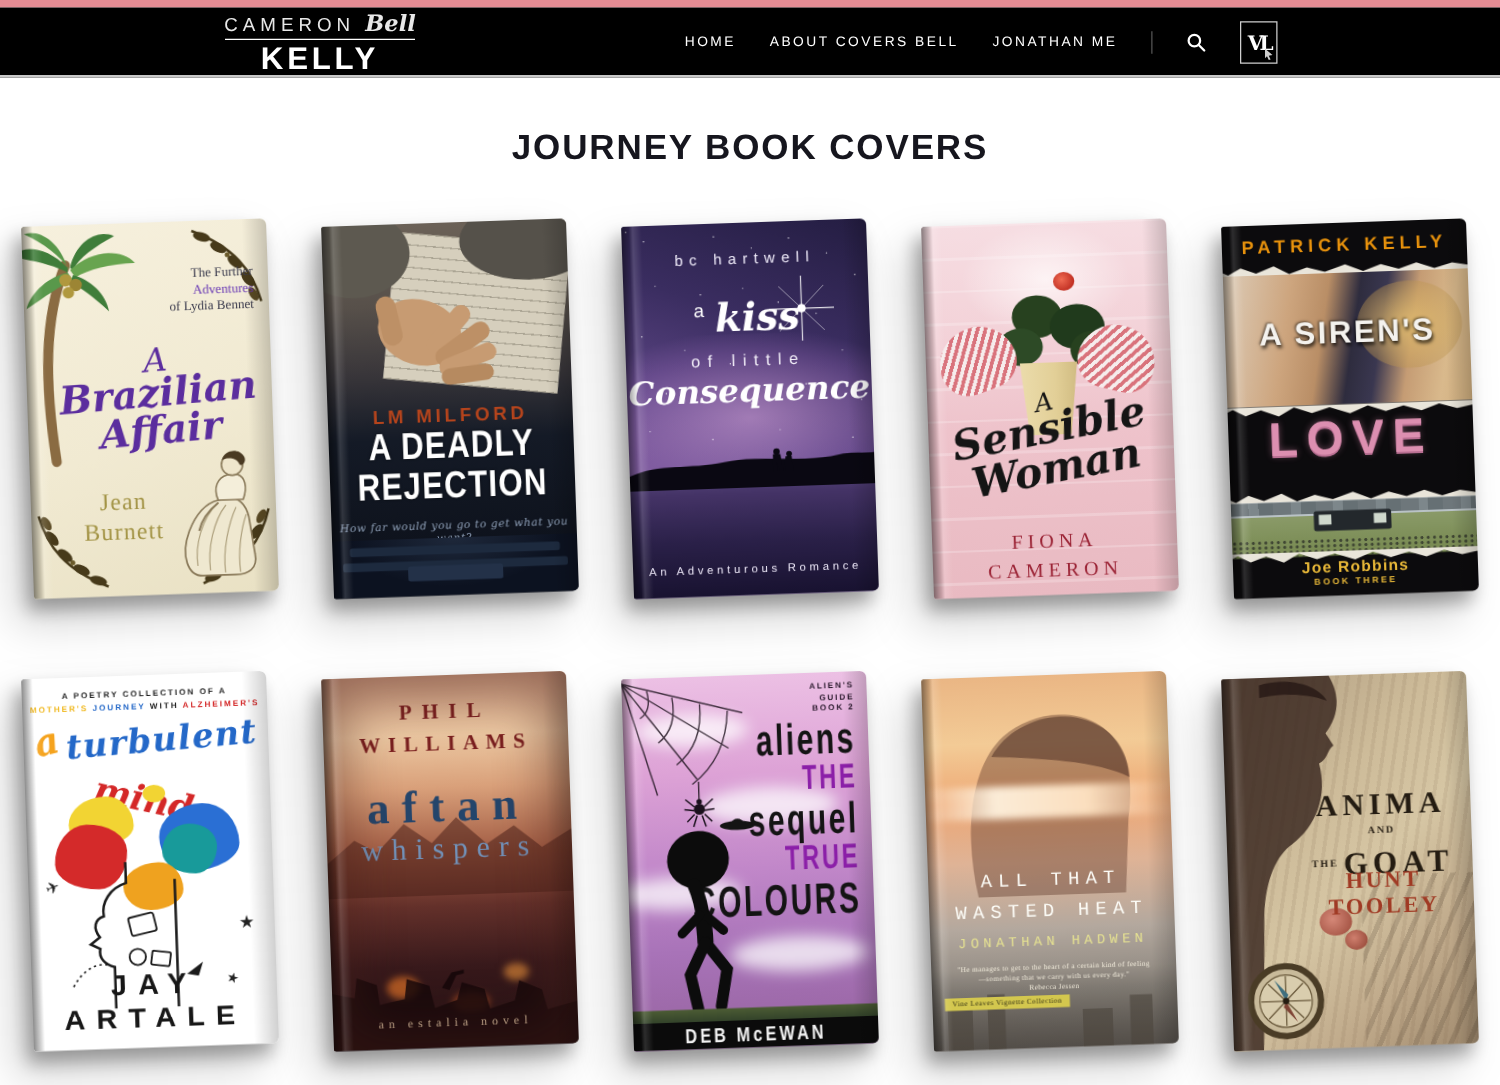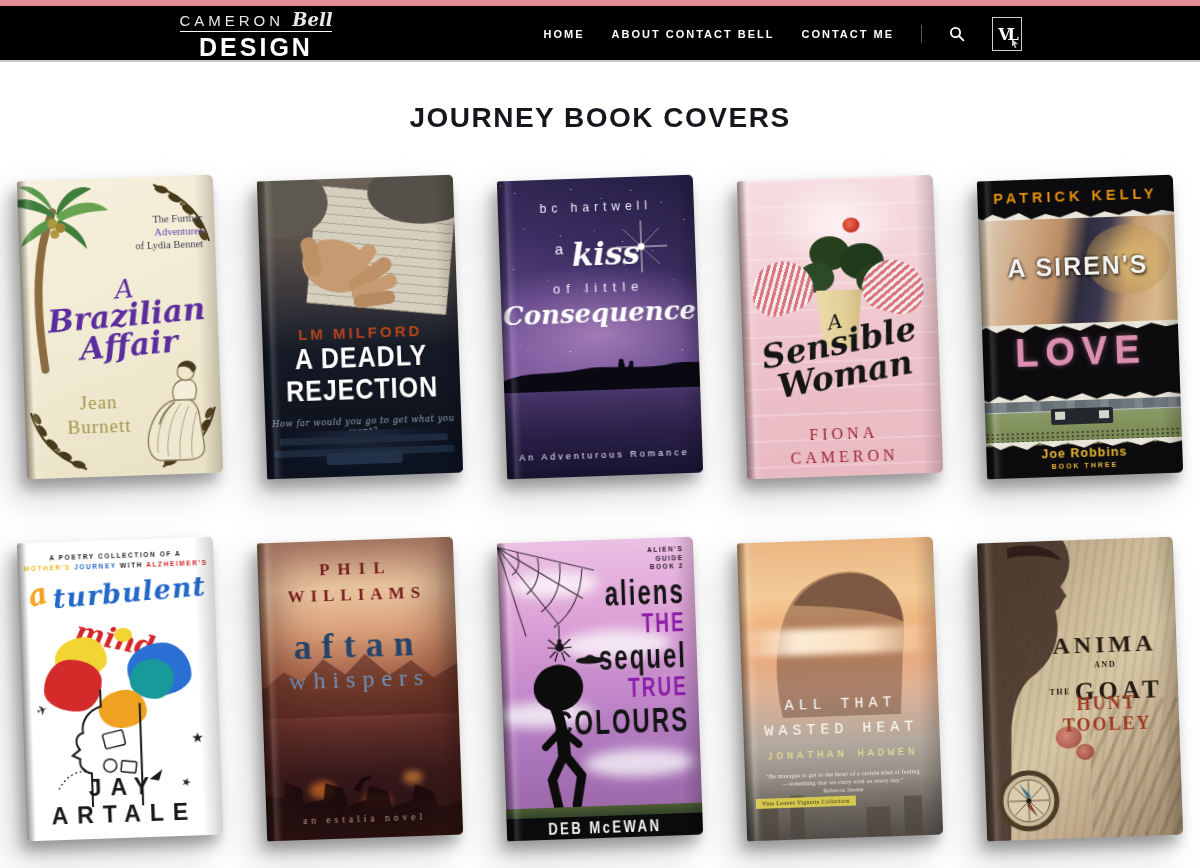--- a/index.html
+++ b/index.html
@@ -9,21 +9,21 @@
   
   .topbar { height:6px; background:#e58c94; }
   .header { position:relative; height:56px; background:#000; border-bottom:2px solid #c9c9c9; }
   .brand { position:absolute; left:178px; top:3px; width:156px; text-align:center; color:#fff; cursor:pointer; }
   .brand-top { font-size:15px; letter-spacing:4px; font-weight:400; color:#e8e8e8; }
   .brand-top .script { font-family:"DejaVu Serif", serif; font-style:italic; font-size:18px;
                        letter-spacing:0; text-transform:none; font-weight:700; }
   .brand-rule { border-bottom:1px solid #fff; margin:1px 2px 1px 2px; }
   .brand-bottom { font-size:25px; font-weight:800; letter-spacing:3px; color:#fff; }
   .nav { position:absolute; right:178px; top:0; height:56px; display:flex; align-items:center; gap:27px; }
-  .nav a { color:#fff; text-decoration:none; font-size:11px; font-weight:700; letter-spacing:2px; }
+  .nav a { color:#fff; text-decoration:none; font-size:11px; font-weight:400; letter-spacing:2px; }
   .nav-divider { width:1px; height:18px; background:#555; }
   .search-btn { display:flex; align-items:center; cursor:pointer; }
   .logo-box { width:30px; height:34px; border:1px solid #cfcfcf; position:relative; display:flex;
               align-items:center; justify-content:center; cursor:pointer; }
   .logo-mono { color:#fff; font-family:"DejaVu Serif", serif; font-size:16px; font-weight:700; letter-spacing:-3px; }
   .logo-cursor { position:absolute; right:2px; bottom:2px; }
 
   
   .page-heading { margin-top:40px; text-align:center; font-size:28px; font-weight:700;
                   letter-spacing:1.5px; color:#16161e; }
@@ -201,26 +201,26 @@
   .b10-flower { position:absolute; border-radius:50%; }
 </style>
 </head>
 <body>
 
 <div class="topbar"></div>
 <div class="header">
   <div class="brand">
     <div class="brand-top"><span>CAMERON</span> <span class="script">Bell</span></div>
     <div class="brand-rule"></div>
-    <div class="brand-bottom">DESIGN</div>
+    <div class="brand-bottom">KELLY</div>
   </div>
   <div class="nav">
     <a href="#">HOME</a>
-    <a href="#">ABOUT CONTACT BELL</a>
-    <a href="#">CONTACT ME</a>
+    <a href="#">ABOUT COVERS BELL</a>
+    <a href="#">JONATHAN ME</a>
     <div class="nav-divider"></div>
     <div class="search-btn">
       <svg width="16" height="16" viewBox="0 0 16 16">
         <circle cx="6.5" cy="6.5" r="4.6" fill="none" stroke="#fff" stroke-width="1.8"></circle>
         <line x1="10" y1="10" x2="14.4" y2="14.4" stroke="#fff" stroke-width="1.8" stroke-linecap="round"></line>
       </svg>
     </div>
     <div class="logo-box">
       <span class="logo-mono">VL</span>
       <svg class="logo-cursor" width="8" height="9" viewBox="0 0 8 9">

